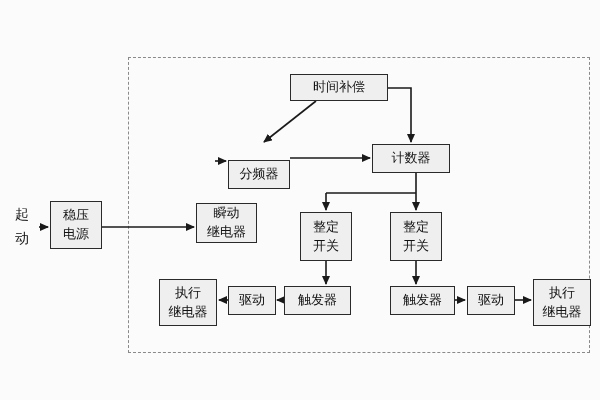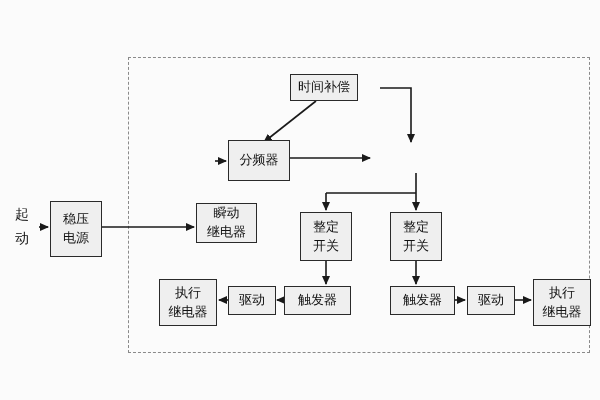--- a/index.html
+++ b/index.html
@@ -39,27 +39,28 @@
     <path d="M 416 261 L 416 284" marker-end="url(#ah)"></path>
     <path d="M 284 300 L 277 300" marker-end="url(#ah)"></path>
     <path d="M 228 300 L 219 300" marker-end="url(#ah)"></path>
     <path d="M 455 300 L 465 300" marker-end="url(#ah)"></path>
     <path d="M 515 300 L 531 300" marker-end="url(#ah)"></path>
   </svg>
 
   <div class="plain-label" style="left:4px;top:202px;width:36px;height:50px">起
 动</div>
 
-  <div class="box" style="left:290px;top:74px;width:68px;height:27px">时间补偿</div>
+  <div class="box" style="left:290px;top:74px;width:98px;height:27px">时间补偿</div>
 
 
-  <div class="box" style="left:228px;top:140px;width:62px;height:41px">分频器</div>
+  <div class="box" style="left:228px;top:160px;width:62px;height:29px">分频器</div>
 
+  <div class="box" style="left:372px;top:144px;width:78px;height:29px">计数器</div>
 
-  <div class="box" style="left:50px;top:201px;width:52px;height:56px">稳压
+  <div class="box" style="left:50px;top:201px;width:52px;height:48px">稳压
 电源</div>
 
   <div class="box" style="left:196px;top:203px;width:61px;height:40px">瞬动
 继电器</div>
 
   <div class="box" style="left:300px;top:212px;width:52px;height:49px">整定
 开关</div>
 
   <div class="box" style="left:390px;top:212px;width:52px;height:49px">整定
 开关</div>

